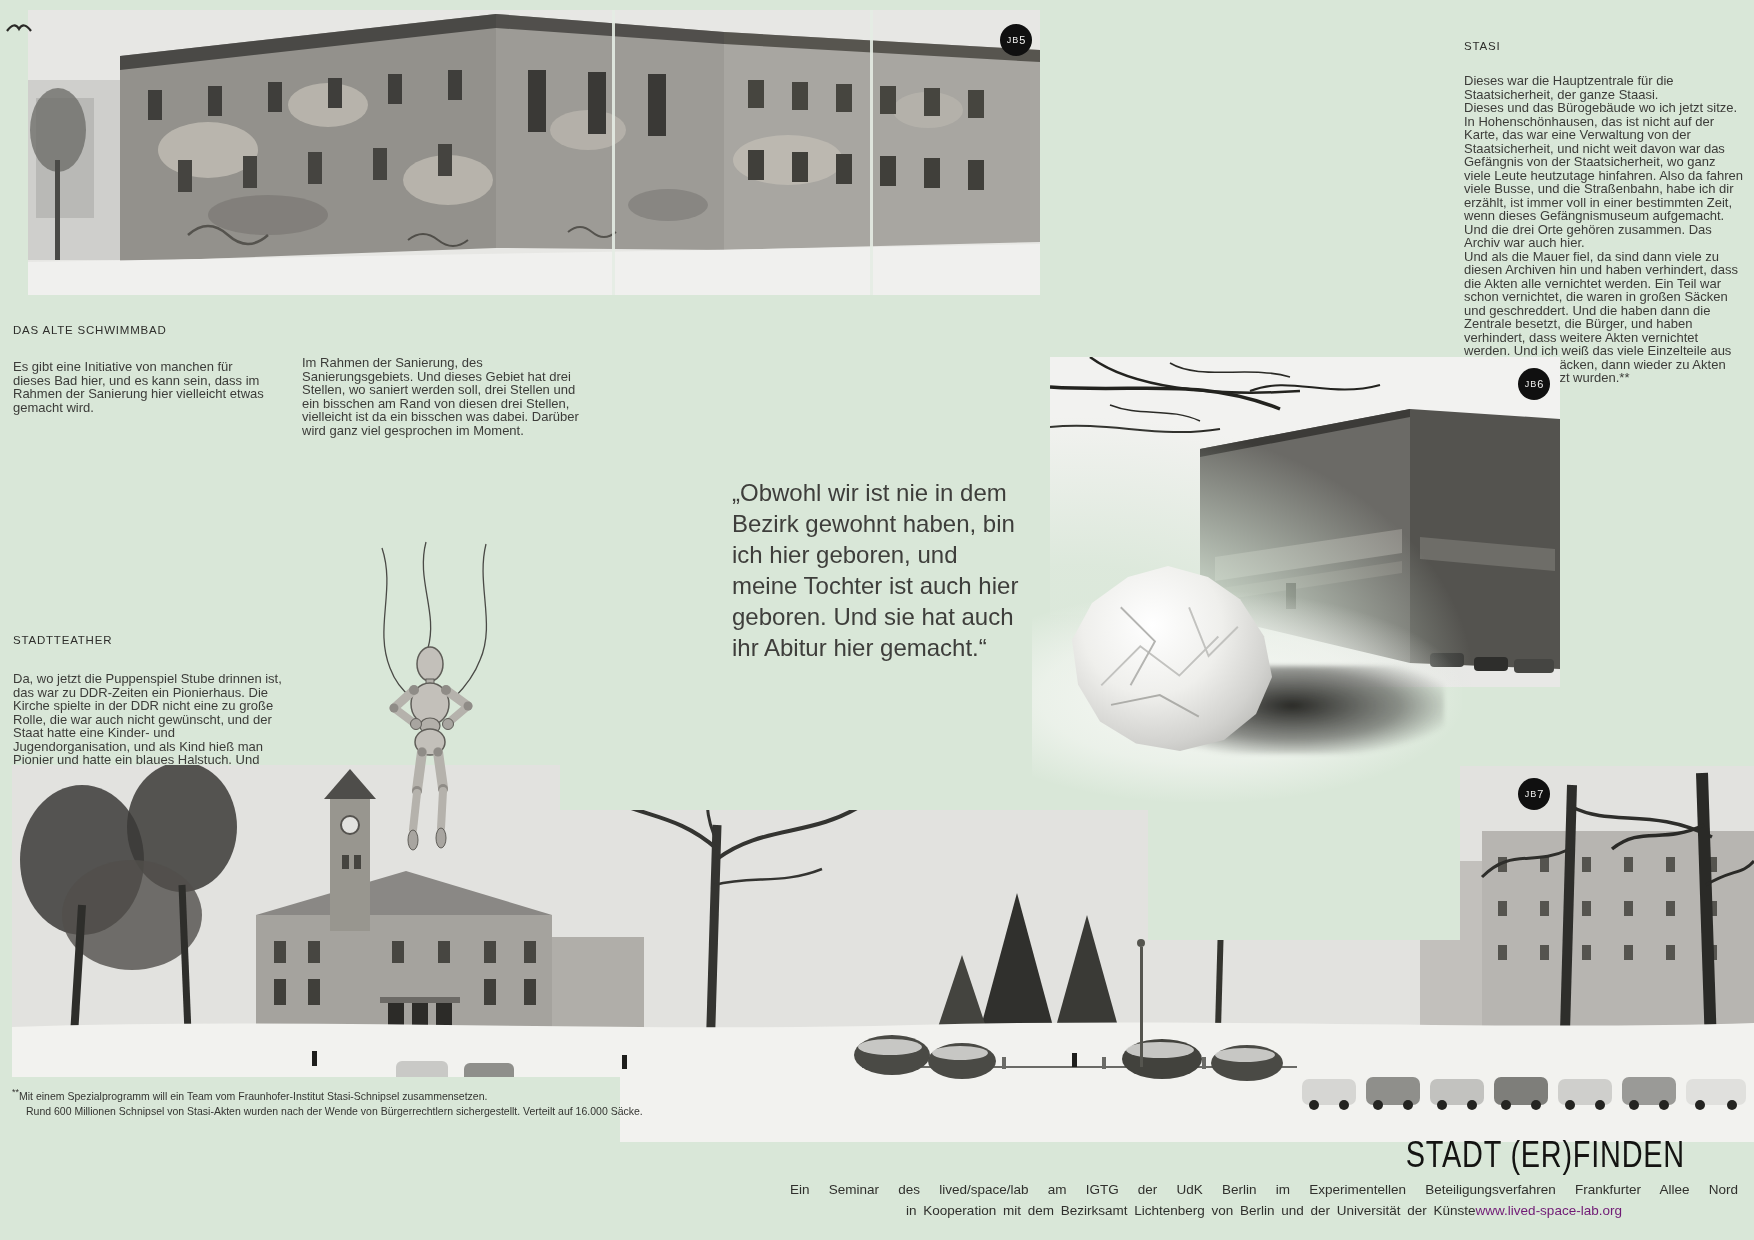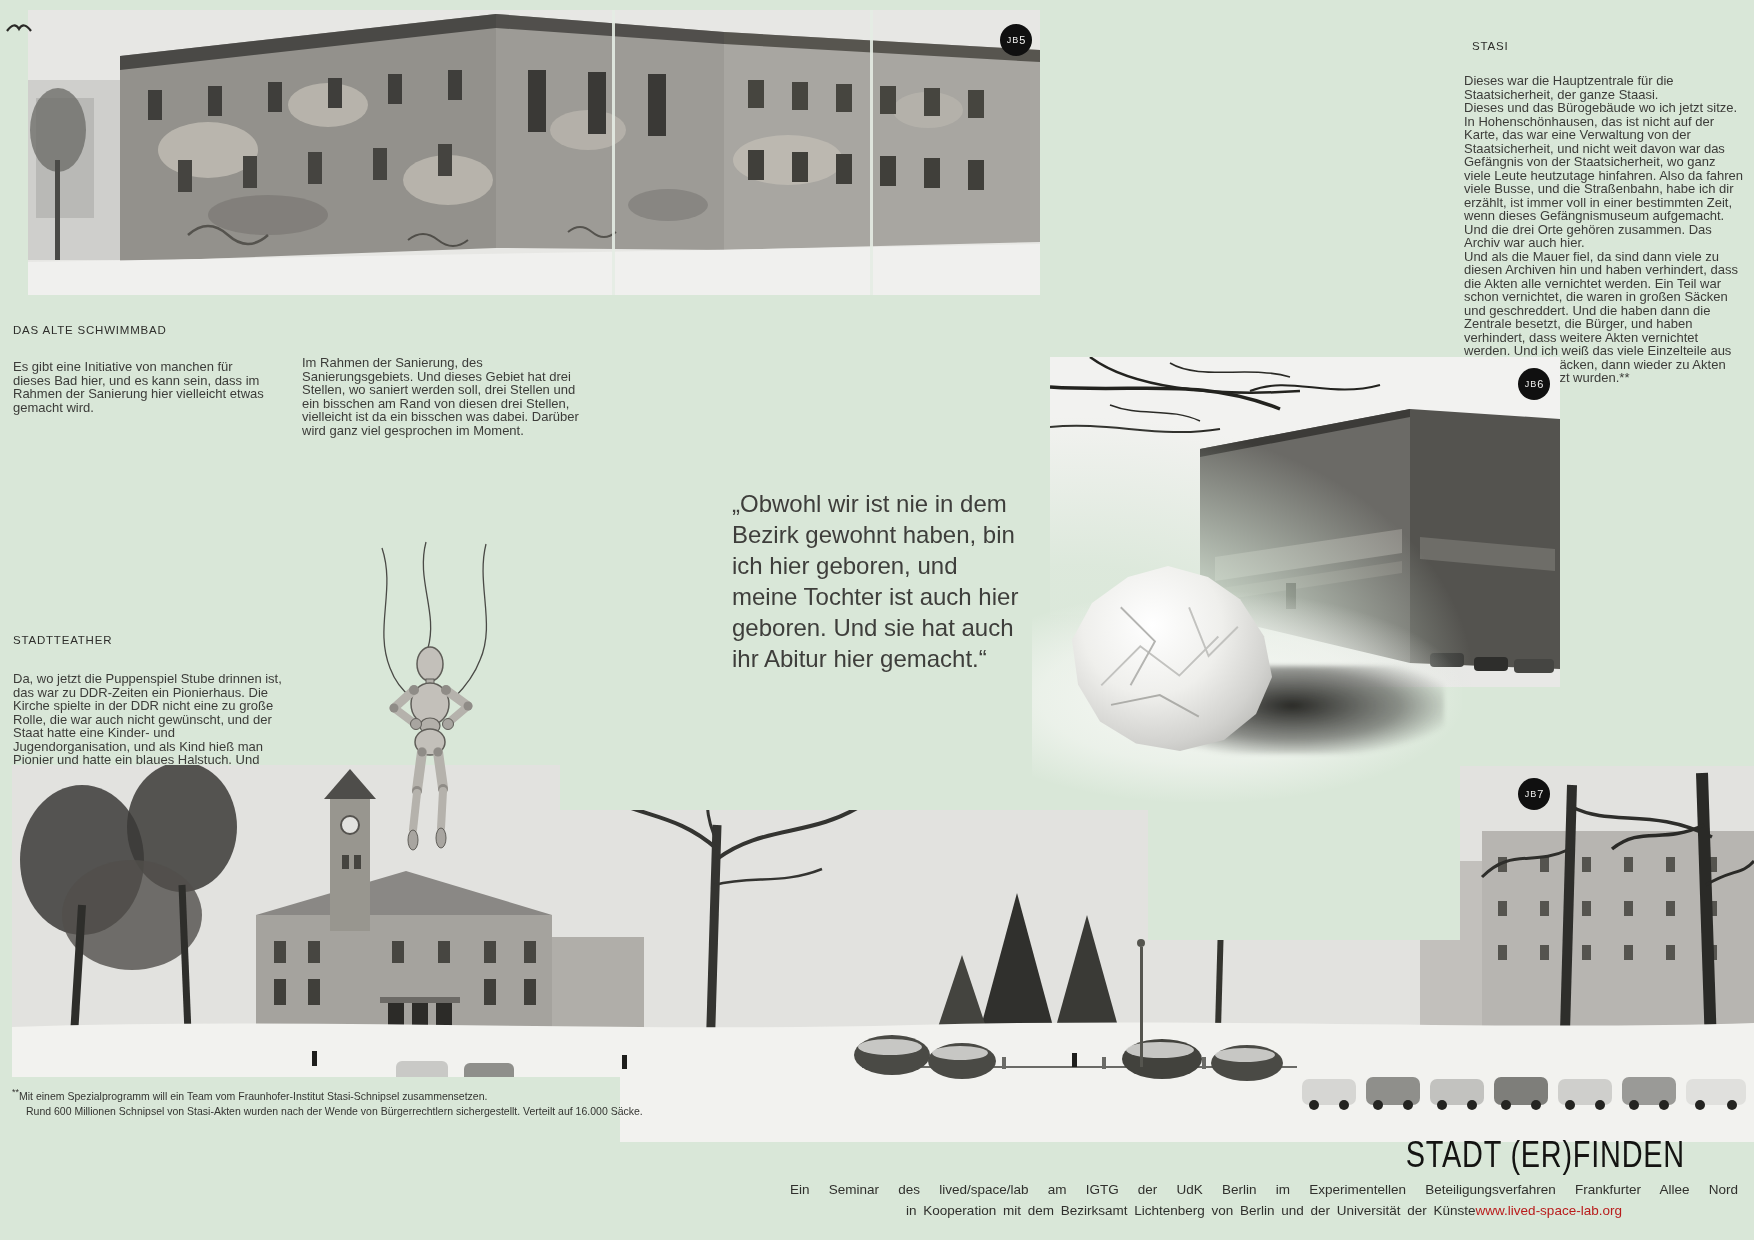--- a/index.html
+++ b/index.html
@@ -29,28 +29,28 @@
   #badge-jb7{left:1518px;top:778px;}
 
   .heading{position:absolute;font-size:11.5px;letter-spacing:.8px;color:#2e2e2b;}
   .bodytext{position:absolute;font-size:13px;line-height:13.5px;color:#3c3c39;}
   .preline{white-space:pre-line;}
 
   #h-schwimmbad{left:13px;top:324px;}
   #t-schwimmbad-1{left:13px;top:360px;width:258px;}
   #t-schwimmbad-2{left:302px;top:356px;width:284px;}
 
-  #h-stasi{left:1464px;top:40px;margin-left:8px;}
+  #h-stasi{left:1464px;top:40px;}
   #t-stasi{left:1464px;top:74px;width:280px;}
 
   #h-theater{left:13px;top:634px;}
   #t-theater{left:13px;top:672px;width:278px;}
 
   .quote{position:absolute;font-size:24px;line-height:31px;color:#3e3e3b;white-space:pre-line;z-index:25;}
-  #quote-1{left:732px;top:488px;width:320px;}
+  #quote-1{left:732px;top:477px;width:320px;}
   #quote-2{left:1172px;top:800px;width:320px;}
 
   
   #paper-glow{position:absolute;left:1032px;top:592px;width:430px;height:210px;z-index:18;
     background:radial-gradient(ellipse at 40% 50%, rgba(249,249,247,.95) 0%, rgba(249,249,247,.55) 45%, rgba(249,249,247,0) 72%);}
   #paper-shadow{position:absolute;left:1182px;top:666px;width:262px;height:88px;z-index:19;filter:blur(2px);
     background:radial-gradient(ellipse at 42% 45%, rgba(24,24,21,.92) 0%, rgba(24,24,21,.45) 50%, rgba(24,24,21,0) 78%);}
   #paper-ball{position:absolute;left:1072px;top:566px;width:200px;height:185px;z-index:20;
     background:radial-gradient(circle at 40% 32%, #ffffff 0%, #efefec 40%, #d2d2cf 68%, #a3a39f 100%);
     clip-path:polygon(48% 0%,68% 6%,84% 18%,96% 38%,100% 60%,92% 80%,76% 94%,54% 100%,32% 96%,14% 84%,3% 64%,0% 40%,10% 20%,28% 6%);}
@@ -63,21 +63,21 @@
   #footnote .fn2{margin-left:14px;}
   #footnote sup{font-size:9px;}
 
   #poster-title{position:absolute;left:1280px;top:1134px;width:452px;text-align:center;z-index:35;}
   #poster-title span{display:inline-block;font-size:37px;letter-spacing:1px;color:#141412;
     transform:scaleX(.78);transform-origin:100% 50%;white-space:nowrap;}
 
   #footer{position:absolute;left:790px;top:1179px;width:948px;font-size:13.5px;line-height:21px;color:#30302d;z-index:35;}
   #footer .f1{text-align:justify;text-align-last:justify;word-spacing:3px;}
   #footer .f2{display:flex;justify-content:center;word-spacing:3px;}
-  #footer a{color:#b91c1c;text-decoration:none;}
+  #footer a{color:#701a75;text-decoration:none;}
 </style>
 </head>
 <body>
 
 <div id="page">
 
   <div id="bird-mark">
     <svg viewBox="0 0 26 18">
         <path d="M1,11 C6,4 10,4 13,9 C16,4 20,4 25,11" stroke="#2a2a27" stroke-width="2.2" fill="none"></path>
       </svg>

